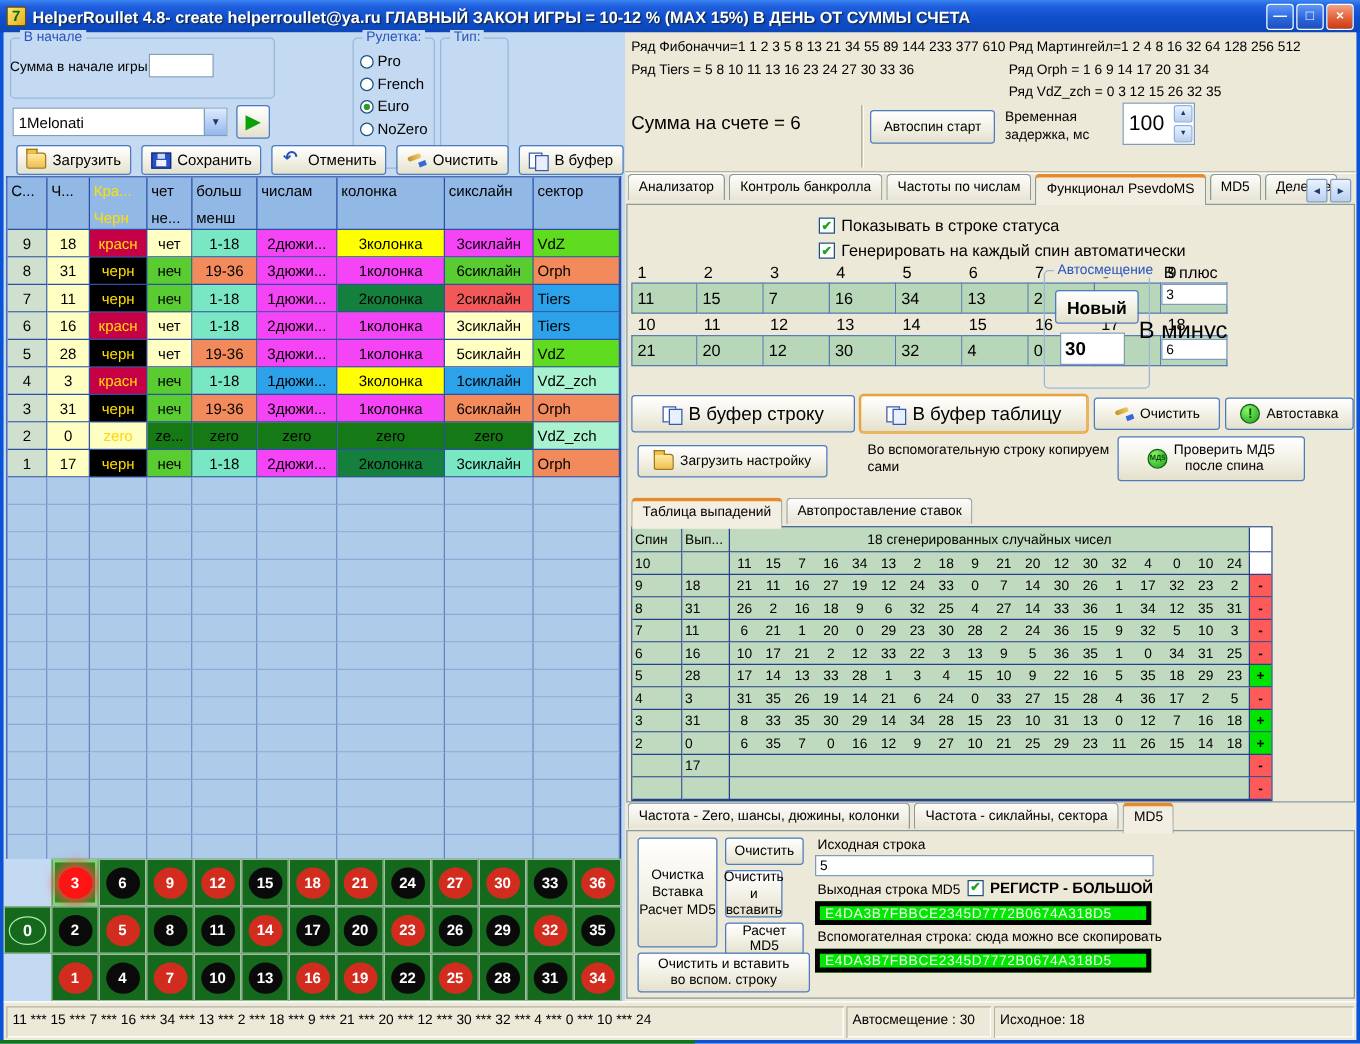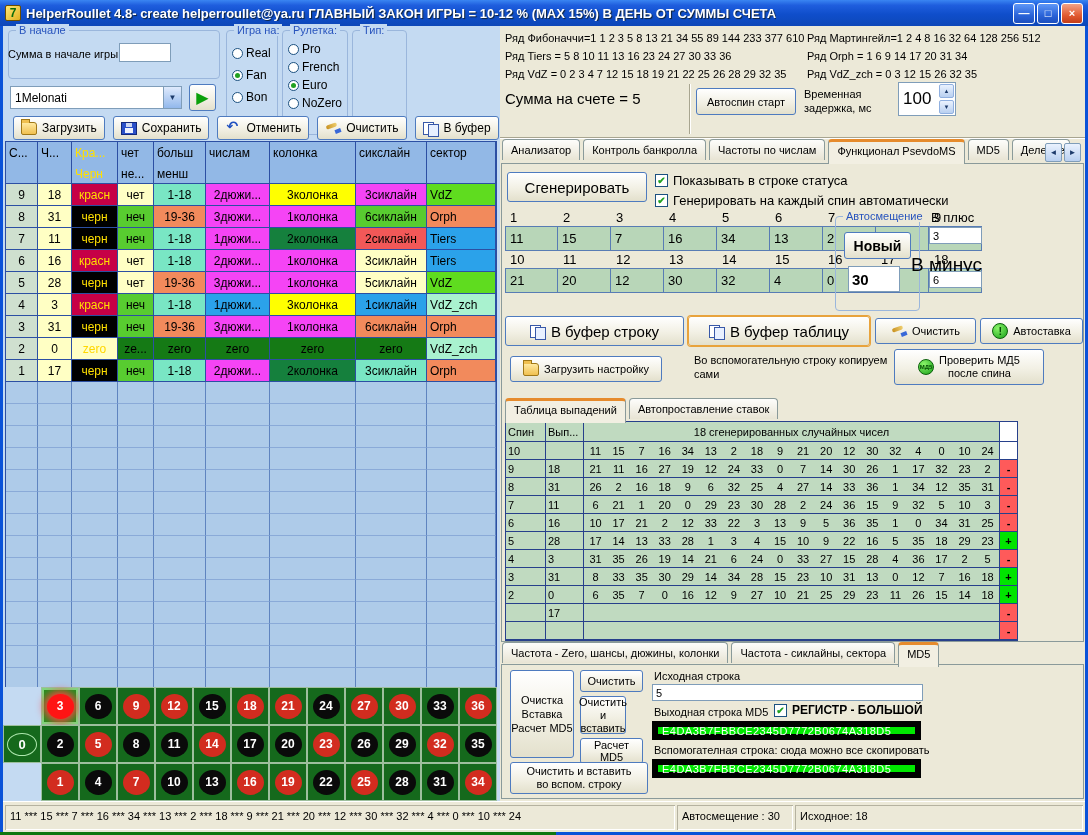--- a/index.html
+++ b/index.html
@@ -166,21 +166,21 @@
   .bottom-panel{position:absolute;left:1px;top:638px;width:583px;height:135px;border:1px solid #8a9a9a;background:#ece9d8}
   .big-md5{left:8px;top:5px;width:64px;height:88px;white-space:pre-line;line-height:14px;text-align:center}
   .b-clear{left:78px;top:5px;width:63px;height:22px}
   .b-ci{left:78px;top:31px;width:46px;height:38px;white-space:pre-line;line-height:13px;text-align:center}
   .b-calc{left:78px;top:73px;width:63px;height:26px}
   .b-aux{left:8px;top:97px;width:138px;height:32px;white-space:pre-line;line-height:13px;text-align:center}
   .src-lbl{left:152px;top:5px}
   .src-inp{left:150px;top:19px;width:271px;height:17px}
   .reg-cb{left:272px;top:38px;font-size:12px;font-weight:bold}
   .out-lbl{left:152px;top:41px}
-  .greenfield{position:absolute;background:#00e800;border:6px solid #000000;color:#f4fff4;font-size:11px;
+  .greenfield{position:absolute;background:#00e800;border:4px solid #000000;color:#f4fff4;font-size:11px;
     display:flex;align-items:center;padding:0 4px;letter-spacing:.5px}
   .out-val{left:150px;top:56px;width:269px;height:19px}
   .aux-lbl{left:152px;top:79px}
   .aux-val{left:150px;top:94px;width:269px;height:19px}
   
   .statusbar{position:absolute;left:3px;right:3px;bottom:3px;height:31px;background:#ece9d8;border-top:1px solid #fff;
     display:flex;padding:3px 1px 2px}
   .seg{box-shadow:inset 1px 1px 0 #b5b2a0,inset -1px -1px 0 #fff;margin:0 1px;padding:5px 5px 0;font-size:11px;
     white-space:nowrap;overflow:hidden}
   .s1{width:670px}.s2{width:116px}.s3{flex:1}
@@ -212,37 +212,20 @@
     <div class="combo">
       <span>1Melonati</span>
       <span class="combo-btn">
           <span>▼</span>
         </span>
     </div>
     <button class="btn play-btn">
       <span class="ic play-icon">▶</span>
     </button>
 
-    <div class="gb rg0">
-        <span class="gb-legend">Игра на:</span>
-        <div class="rg-opts">
-          <label class="radio-opt">
-            <span class="radio"></span>
-            <span>Real</span>
-          </label>
-          <label class="radio-opt">
-            <span class="radio sel"></span>
-            <span>Fan</span>
-          </label>
-          <label class="radio-opt">
-            <span class="radio"></span>
-            <span>Bon</span>
-          </label>
-        </div>
-      </div>
     <div class="gb rg1 rg-4">
         <span class="gb-legend">Рулетка:</span>
         <div class="rg-opts">
           <label class="radio-opt">
             <span class="radio"></span>
             <span>Pro</span>
           </label>
           <label class="radio-opt">
             <span class="radio"></span>
             <span>French</span>
@@ -680,29 +663,28 @@
           </div>
         </div>
       </div>
   </div>
 
   <div class="right-panel">
 
     <div class="series col1">
         <div class="series-line">Ряд Фибоначчи=1 1 2 3 5 8 13 21 34 55 89 144 233 377 610</div>
         <div class="series-line">Ряд Tiers = 5 8 10 11 13 16 23 24 27 30 33 36</div>
-        <div class="series-line">Ряд VdZ = 0 2 3 4 7 12 15 18 19 21 22 25 26 28 29 32 35</div>
       </div>
     <div class="series col2">
         <div class="series-line">Ряд Мартингейл=1 2 4 8 16 32 64 128 256 512</div>
         <div class="series-line">Ряд Orph = 1 6 9 14 17 20 31 34</div>
         <div class="series-line">Ряд VdZ_zch = 0 3 12 15 26 32 35</div>
       </div>
 
-    <div class="sum-label">Сумма на счете = 5</div>
+    <div class="sum-label">Сумма на счете = 6</div>
     <div class="vdiv"></div>
     <button class="btn autospin">Автоспин старт</button>
     <div class="delay-lbl">Временная
 задержка, мс</div>
     <div class="spinbox">
       <span class="spin-val">100</span>
       <span class="spin-arrows">
         <span class="sa">▲</span>
         <span class="sa">▼</span>
       </span>
@@ -717,21 +699,20 @@
         <div class="tab active">Функционал PsevdoMS</div>
         <div class="tab">MD5</div>
         <div class="tab">Деление ко</div>
       </div>
     <div class="tscroll" able="false">
       <span class="tsbtn">◄</span>
       <span class="tsbtn">►</span>
     </div>
 
     <div class="tab-panel">
-      <button class="btn gen-btn">Сгенерировать</button>
       <div class="cb cb1">
         <span class="cbox">✔</span>
         <span>Показывать в строке статуса</span>
       </div>
       <div class="cb cb2">
         <span class="cbox">✔</span>
         <span>Генерировать на каждый спин автоматически</span>
       </div>
 
       <div class="gengrid">

